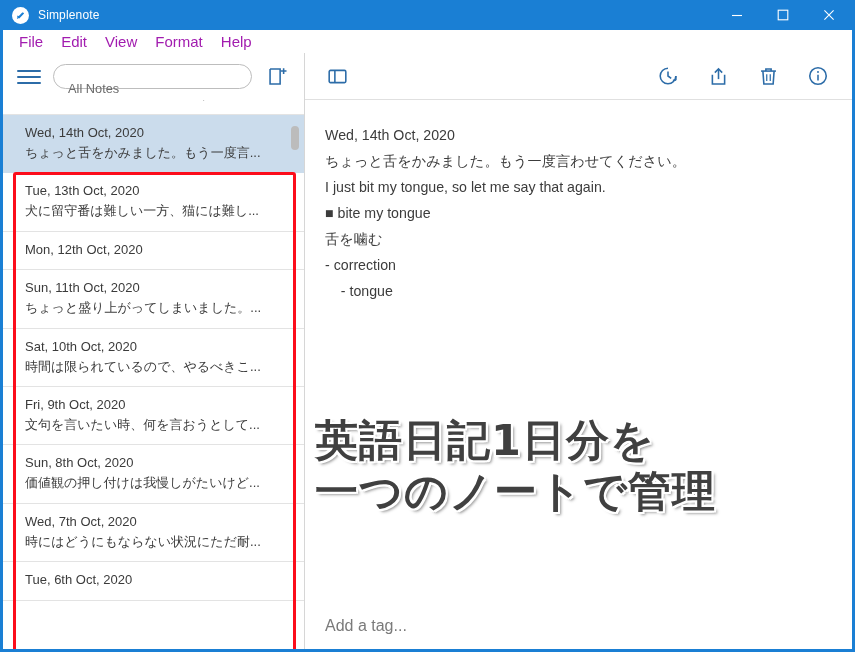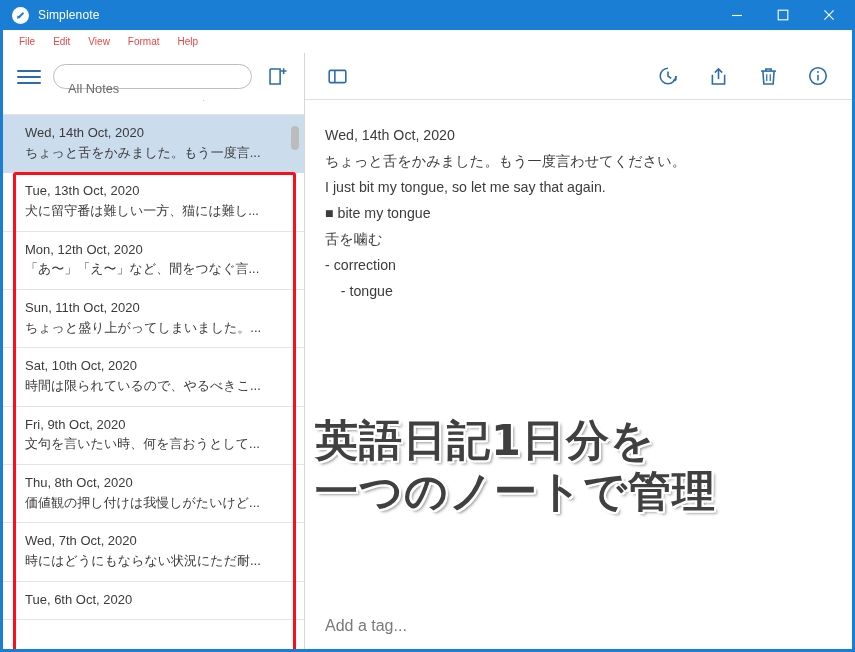--- a/index.html
+++ b/index.html
@@ -64,22 +64,22 @@
   .menubar {
     height: 23px;
     background: #ffffff;
     display: flex;
     align-items: center;
     padding-left: 8px;
     gap: 2px;
     border-bottom: 0px solid #fff;
   }
   .menu-item {
-    font-size: 10px;
-    color: #ef4444;
+    font-size: 15px;
+    color: #a21caf;
     padding: 2px 8px;
     cursor: default;
     white-space: nowrap;
   }
 
   
   .body {
     display: flex;
     height: calc(652px - 30px - 23px - 3px);
     position: relative;
@@ -351,40 +351,39 @@
             <div class="n-preview">ちょっと舌をかみました。もう一度言...</div>
           </div>
 
           <div class="note-row">
             <div class="n-title">Tue, 13th Oct, 2020</div>
             <div class="n-preview">犬に留守番は難しい一方、猫には難し...</div>
           </div>
 
           <div class="note-row">
             <div class="n-title">Mon, 12th Oct, 2020</div>
-            <div class="n-preview">「あ〜」「え〜」など、間をつなぐ言...</div>
           </div>
 
           <div class="note-row">
             <div class="n-title">Sun, 11th Oct, 2020</div>
             <div class="n-preview">ちょっと盛り上がってしまいました。...</div>
           </div>
 
           <div class="note-row">
             <div class="n-title">Sat, 10th Oct, 2020</div>
             <div class="n-preview">時間は限られているので、やるべきこ...</div>
           </div>
 
           <div class="note-row">
             <div class="n-title">Fri, 9th Oct, 2020</div>
             <div class="n-preview">文句を言いたい時、何を言おうとして...</div>
           </div>
 
           <div class="note-row">
-            <div class="n-title">Thu, 8th Oct, 2020</div>
+            <div class="n-title">Sun, 8th Oct, 2020</div>
             <div class="n-preview">価値観の押し付けは我慢しがたいけど...</div>
           </div>
 
           <div class="note-row">
             <div class="n-title">Wed, 7th Oct, 2020</div>
             <div class="n-preview">時にはどうにもならない状況にただ耐...</div>
           </div>
 
           <div class="note-row">
             <div class="n-title">Tue, 6th Oct, 2020</div>

